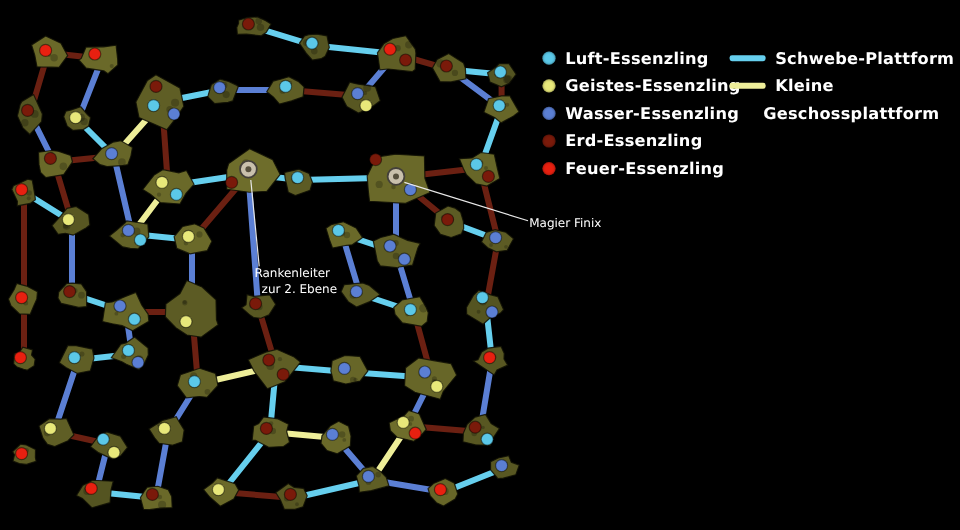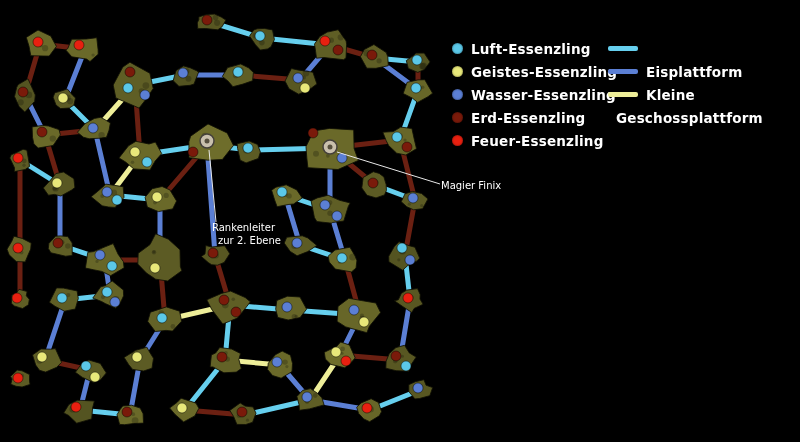--- a/index.html
+++ b/index.html
@@ -3,21 +3,21 @@
 <meta charset="utf-8">
 <style>
   html,body{margin:0;padding:0;background:#000;}
   .stage{position:relative;width:800px;height:442px;background:#000;overflow:hidden;
          font-family:"DejaVu Sans","Liberation Sans",sans-serif;}
   svg.map{position:absolute;left:0;top:0;}
   .legend{position:absolute;color:#fff;text-align:right;}
   .legend-essences{left:452px;top:37px;}
   .legend-platforms{left:608px;top:37px;}
   .lrow{display:flex;align-items:center;height:23px;gap:8px;}
-  .lrow.indent{margin-left:8px;}
+  .lrow.indent{margin-left:28px;}
   .llabel{font-size:13.5px;font-weight:bold;white-space:nowrap;
           text-shadow:1px 1px 1px #000;letter-spacing:.2px;}
   .dot-swatch{width:11px;height:11px;border-radius:50%;flex:0 0 auto;
               box-shadow:0 0 2px rgba(0,0,0,.6) inset;}
   .line-swatch{width:30px;height:5px;border-radius:2px;flex:0 0 auto;}
 </style>
 </head>
 <body>
 
 <div class="stage">
@@ -394,24 +394,21 @@
     </div>
     <div class="lrow">
       <span class="dot-swatch" style="background-color: rgb(232, 32, 16);"></span>
       <span class="llabel">Feuer-Essenzling</span>
     </div>
   </div>
 
   <div class="legend legend-platforms">
     <div class="lrow">
       <span class="line-swatch" style="background-color: rgb(102, 207, 238);"></span>
-    </div>
-    <div class="lrow">
-      <span class="line-swatch" style="background-color: rgb(91, 127, 212);"></span>
-      <span class="llabel">Eisplattform</span>
+      <span class="llabel">Schwebe-Plattform</span>
     </div>
     <div class="lrow">
       <span class="line-swatch" style="background-color: rgb(238, 238, 153);"></span>
       <span class="llabel">Kleine</span>
     </div>
     <div class="lrow indent">
       <span class="llabel">Geschossplattform</span>
     </div>
   </div>
 

